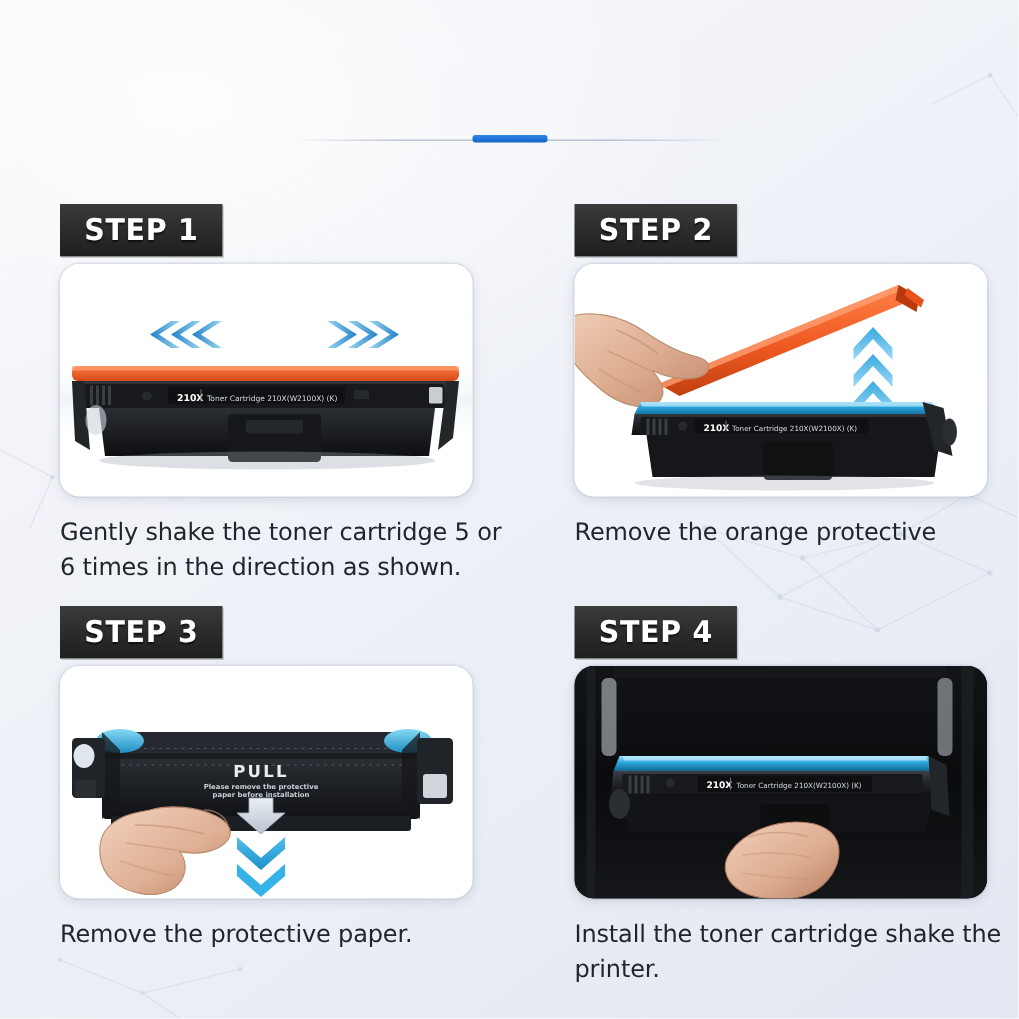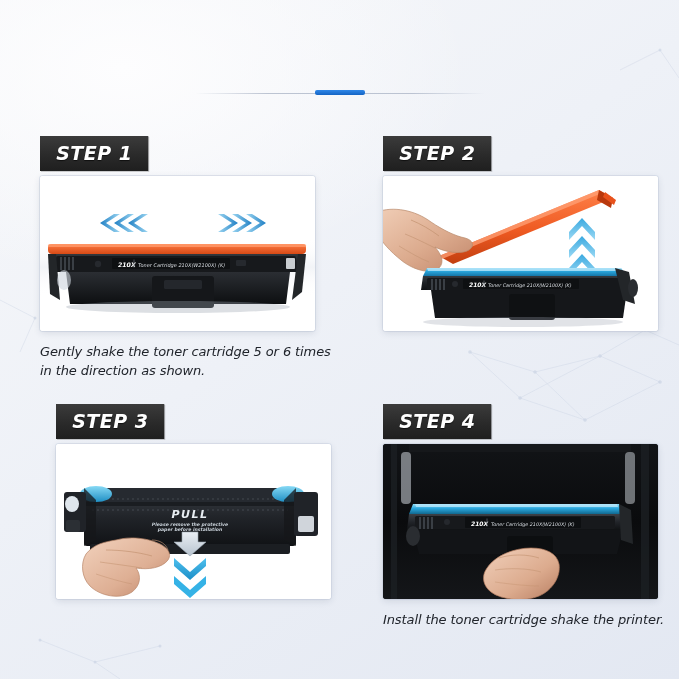--- a/index.html
+++ b/index.html
@@ -28,44 +28,44 @@
     text-shadow:none;
     line-height:1;
   }
   .divider{position:absolute;top:90px;left:195px;width:290px;height:8px;}
   .divider .line{position:absolute;top:3px;left:0;width:290px;height:1px;
      background:linear-gradient(90deg,rgba(180,190,205,0) 0%,rgba(168,178,196,.75) 25%,rgba(168,178,196,.75) 75%,rgba(180,190,205,0) 100%);}
   .divider .accent{position:absolute;top:0px;left:120px;width:50px;height:5px;border-radius:2px;
      background:linear-gradient(180deg,#2f87e8 0%,#1464c4 100%);}
 
   
-  .step{position:absolute;font-style:italic;}
+  .step{position:absolute;}
   .badge{
     position:relative;display:inline-block;
     background:linear-gradient(180deg,#3b3b3b 0%,#2a2a2a 55%,#1f1f1f 100%);
     color:#fff;
     font-family:"DejaVu Sans", sans-serif;
     font-weight:bold;font-size:20px;letter-spacing:.5px;
     padding:5px 17px 6px 17px;
     transform:scaleX(.95);
     transform-origin:left center;
     box-shadow:1px 1px 0 rgba(0,0,0,.18);
     text-shadow:0 1px 1px rgba(0,0,0,.6);
   }
   .card{
     margin-top:5px;
-    background:#fff;border-radius:3px;
+    background:#fff;border-radius:13px;
     box-shadow:0 2px 7px rgba(40,55,85,.13), 0 0 0 1px rgba(205,213,228,.55);
     overflow:hidden;position:relative;
   }
   .card.dark{background:#0b0c0e;}
   .caption{
     margin-top:12px;
     font-family:"DejaVu Sans", sans-serif;
-    font-size:13px;color:#20242b;line-height:1.45;
+    font-size:16px;color:#20242b;line-height:1.45;
     letter-spacing:-.1px;
   }
 
   
   .illus{position:relative;width:100%;height:100%;}
   .chev-grp{position:absolute;}
 </style>
 </head>
 <body>
 
@@ -258,23 +258,24 @@
           </g>
           <circle cx="72" cy="108" r="3" fill="#26292e"></circle>
           <path d="M48 114 H244 L240 142 H52 Z" fill="#15171a"></path>
           <rect x="126" y="118" width="46" height="26" rx="3" fill="#0f1113"></rect>
           <path d="M232 92 L246 96 L252 128 L240 124 Z" fill="#232629"></path>
           <ellipse cx="250" cy="112" rx="5" ry="9" fill="#2a2d31"></ellipse>
           <ellipse cx="140" cy="146" rx="100" ry="5" fill="#9aa3b0" opacity=".3"></ellipse>
         </g>
       </svg>
     </div>
+    <div class="caption">Remove the orange protective</div>
   </div>
 
-  <div class="step" style="left:56px;top:404px;width:295px;">
+  <div class="step" style="left:40px;top:404px;width:295px;">
     <div class="badge">STEP 3</div>
     <div class="card" style="width:275px;height:155px;">
       <svg class="illus" viewBox="0 0 275 155">
         <defs>
           <linearGradient id="s3body" x1="0" y1="0" x2="0" y2="1">
             <stop offset="0" stop-color="#3a3f45"></stop>
               <stop offset=".5" stop-color="#212429"></stop>
               <stop offset="1" stop-color="#101215"></stop>
           </linearGradient>
           <linearGradient id="s3drum" x1="0" y1="0" x2="0" y2="1">
@@ -335,20 +336,21 @@
           <path d="M60 96 C74 92 92 94 104 100 C112 104 116 110 112 116
                    C106 124 92 126 80 124 C86 132 84 142 76 148
                    C64 156 44 152 34 142 C26 134 24 120 30 110 C38 100 48 98 60 96 Z" fill="url(#s3skin)" stroke="#b9876a" stroke-width=".7"></path>
           <path d="M50 106 C64 106 82 108 96 112" stroke="#c2916f" stroke-width="1" fill="none" opacity=".65"></path>
           <path d="M44 118 C58 120 74 122 86 124" stroke="#c2916f" stroke-width="1" fill="none" opacity=".55"></path>
           <path d="M40 130 C52 134 66 138 76 140" stroke="#c2916f" stroke-width="1" fill="none" opacity=".45"></path>
           <path d="M96 96 C104 96 110 100 112 106" stroke="#c99a78" stroke-width="1" fill="none" opacity=".6"></path>
         </g>
       </svg>
     </div>
+    <div class="caption">Remove the protective paper.</div>
   </div>
 
   <div class="step" style="left:383px;top:404px;width:345px;">
     <div class="badge">STEP 4</div>
     <div class="card dark" style="width:275px;height:155px;">
       <svg class="illus" viewBox="0 0 275 155">
         <defs>
           <linearGradient id="s4bg" x1="0" y1="0" x2="0" y2="1">
             <stop offset="0" stop-color="#121417"></stop>
               <stop offset=".5" stop-color="#0a0b0d"></stop>

